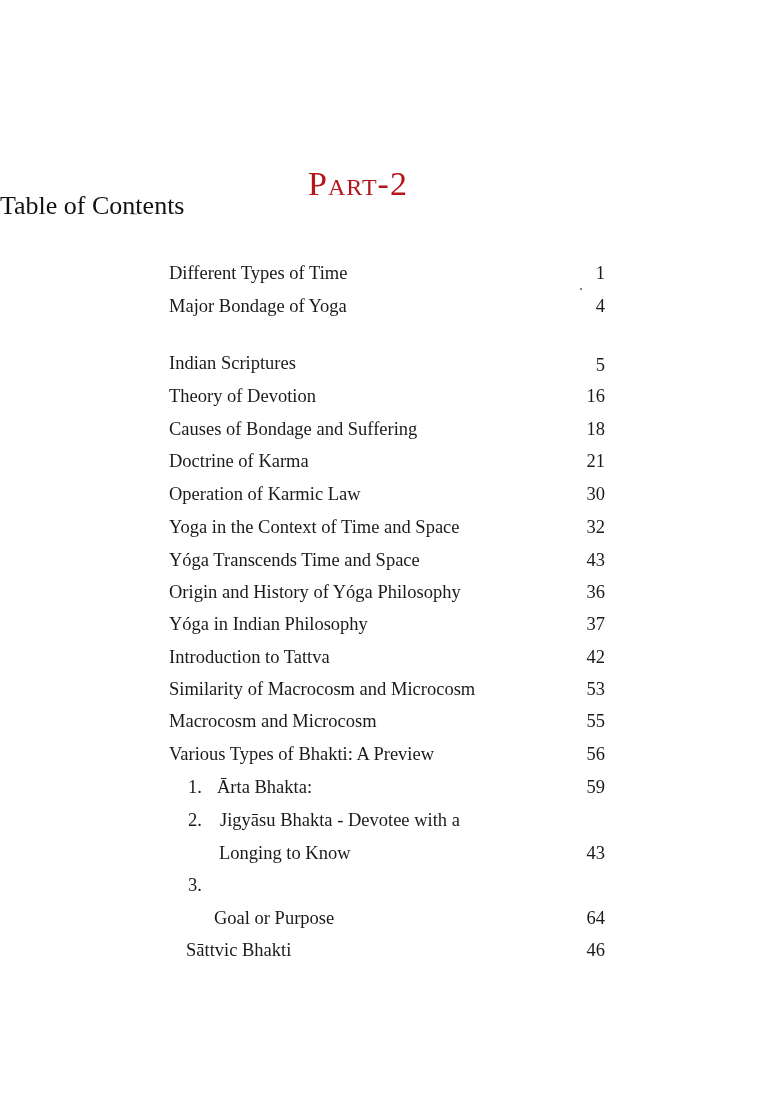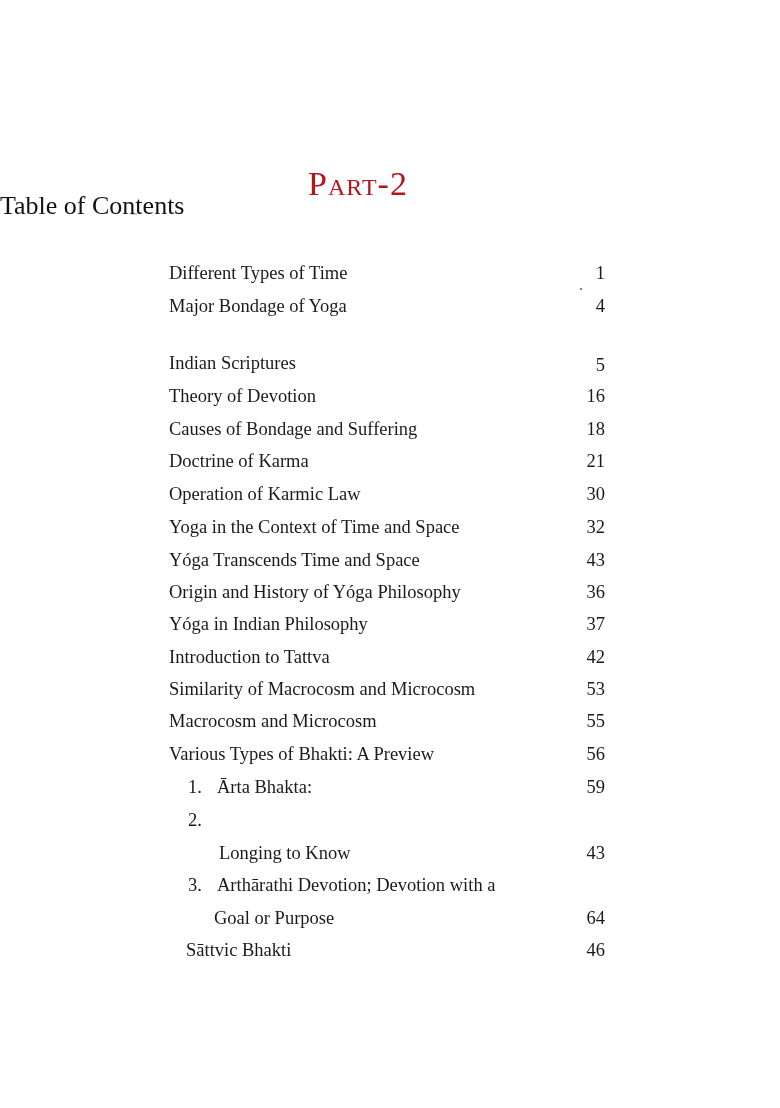--- a/index.html
+++ b/index.html
@@ -169,27 +169,27 @@
   </div>
 
   <div class="entry" style="top:516px">
     <span class="num" style="left:19px">1.</span>
     <span class="label" style="left:48px">Ārta Bhakta:</span>
     <span class="page">59</span>
   </div>
 
   <div class="entry" style="top:549px;height:56px">
     <span class="num" style="left:19px">2.</span>
+    <span class="label" style="left:51px">Jigyāsu Bhakta - Devotee with a</span>
     <span class="label" style="left:50px;top:33px">Longing to Know</span>
     <span class="page" style="top:33px">43</span>
   </div>
 
   <div class="entry" style="top:614px;height:56px">
     <span class="num" style="left:19px">3.</span>
-    <span class="label" style="left:48px">Arthārathi Devotion; Devotion with a</span>
     <span class="label" style="left:45px;top:33px">Goal or Purpose</span>
     <span class="page" style="top:33px">64</span>
   </div>
 
   <div class="entry" style="top:679px">
     <span class="label" style="left:17px">Sāttvic Bhakti</span>
     <span class="page">46</span>
   </div>
 
 </div>

